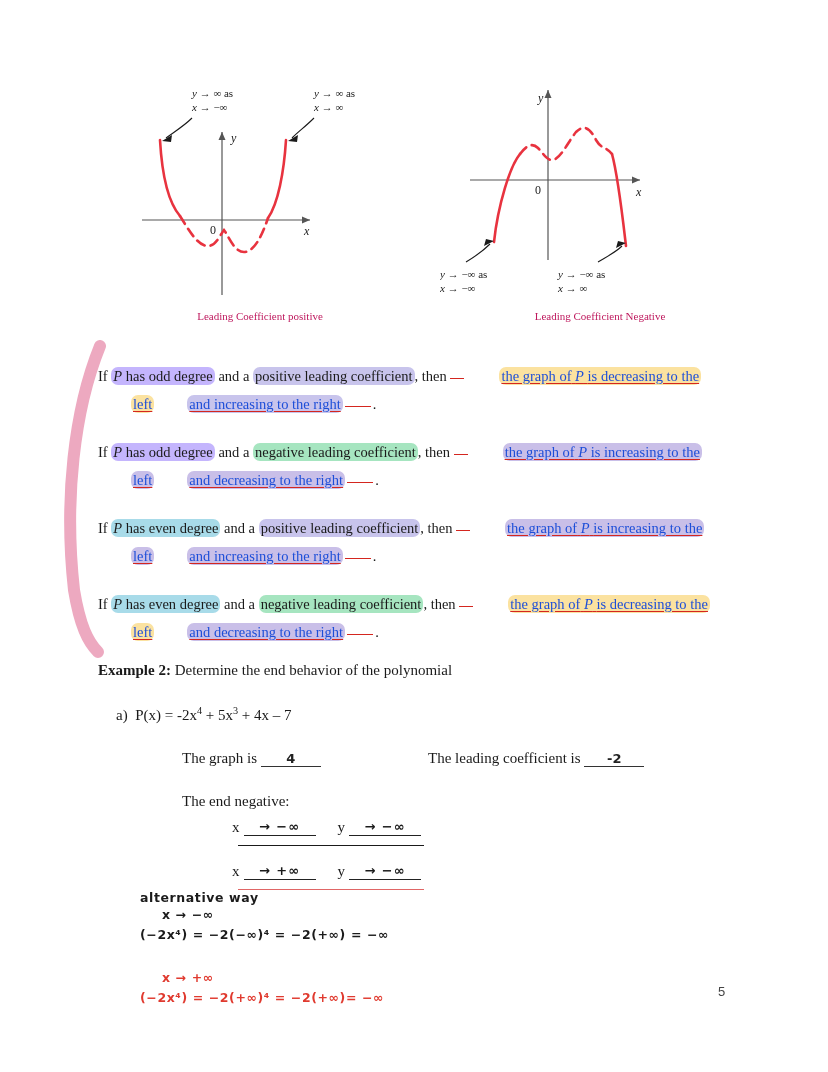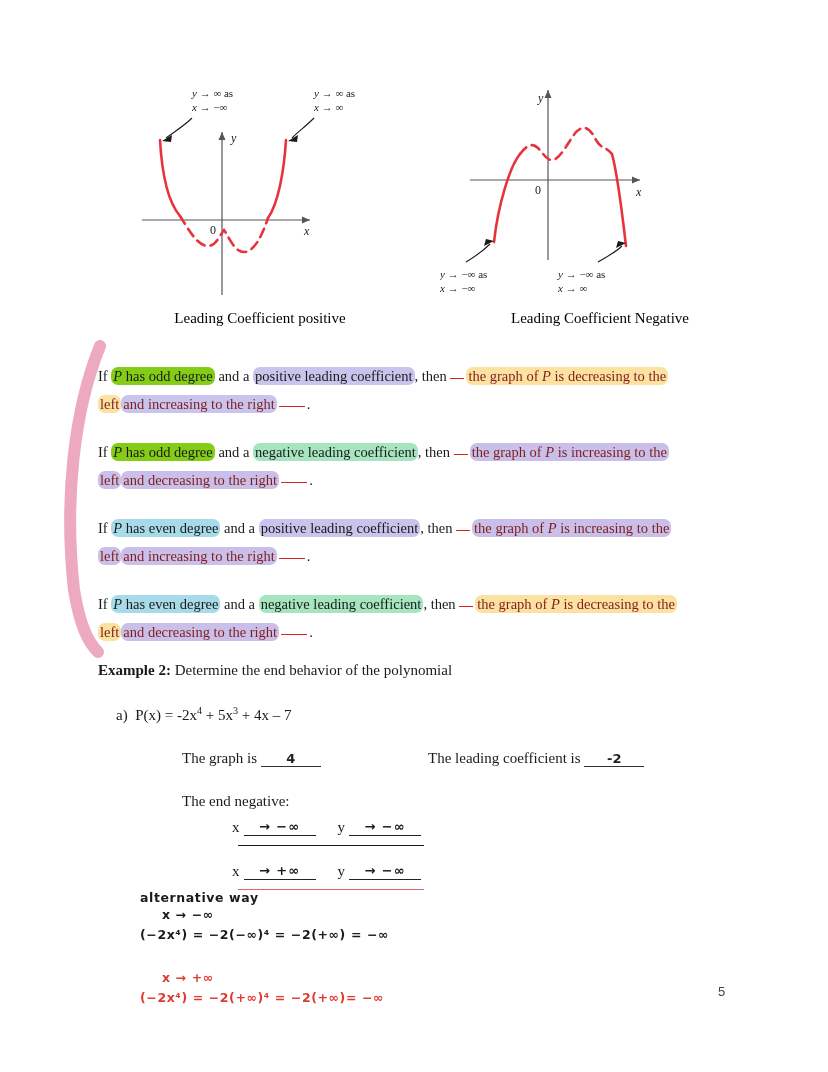--- a/index.html
+++ b/index.html
@@ -28,23 +28,23 @@
     position: absolute;
     top: 0;
   }
   .fig-left  { left: 100px; width: 320px; }
   .fig-right { left: 440px; width: 320px; }
   .fig-caption {
     position: absolute;
     top: 230px;
     width: 100%;
     text-align: center;
-    font-size: 15px;
+    font-size: 11px;
     font-family: "Liberation Serif", serif;
-    color: #000000;
+    color: #be185d;
   }
 
   
   .pink-bracket {
     position: absolute;
     left: 58px;
     top: 340px;
     width: 56px;
     height: 318px;
   }
@@ -56,31 +56,33 @@
     top: 362px;
     width: 640px;
   }
   .stmt {
     font-size: 14.5px;
     line-height: 28px;
     margin-bottom: 20px;
     text-align: left;
   }
   .stmt .seg { padding: 1px 2px; border-radius: 7px; }
-  .hl-pink     { background: #84cc16; }
+  .hl-pink     { background: #c4b5fd; }
   .hl-lav      { background: #c8c4ec; }
   .hl-green    { background: #a6e5c0; }
   .hl-cyan     { background: #a8dbe9; }
   .hl-yellow   { background: #fbe2a0; }
   .hl-violet   { background: #c9bfe8; }
   .ital { font-style: italic; }
   .ans {
-    color: #7f1d1d;
+    color: #1d4ed8;
+    text-decoration: underline;
     text-decoration-color: #d4261f;
     text-underline-offset: 2px;
+    margin-left: 33px;
   }
   .blankline {
     display: inline-block;
     width: 26px;
     border-bottom: 1.4px solid #d4261f;
     vertical-align: 2px;
     margin: 0 2px;
   }
   .blankline-sm {
     display: inline-block;

